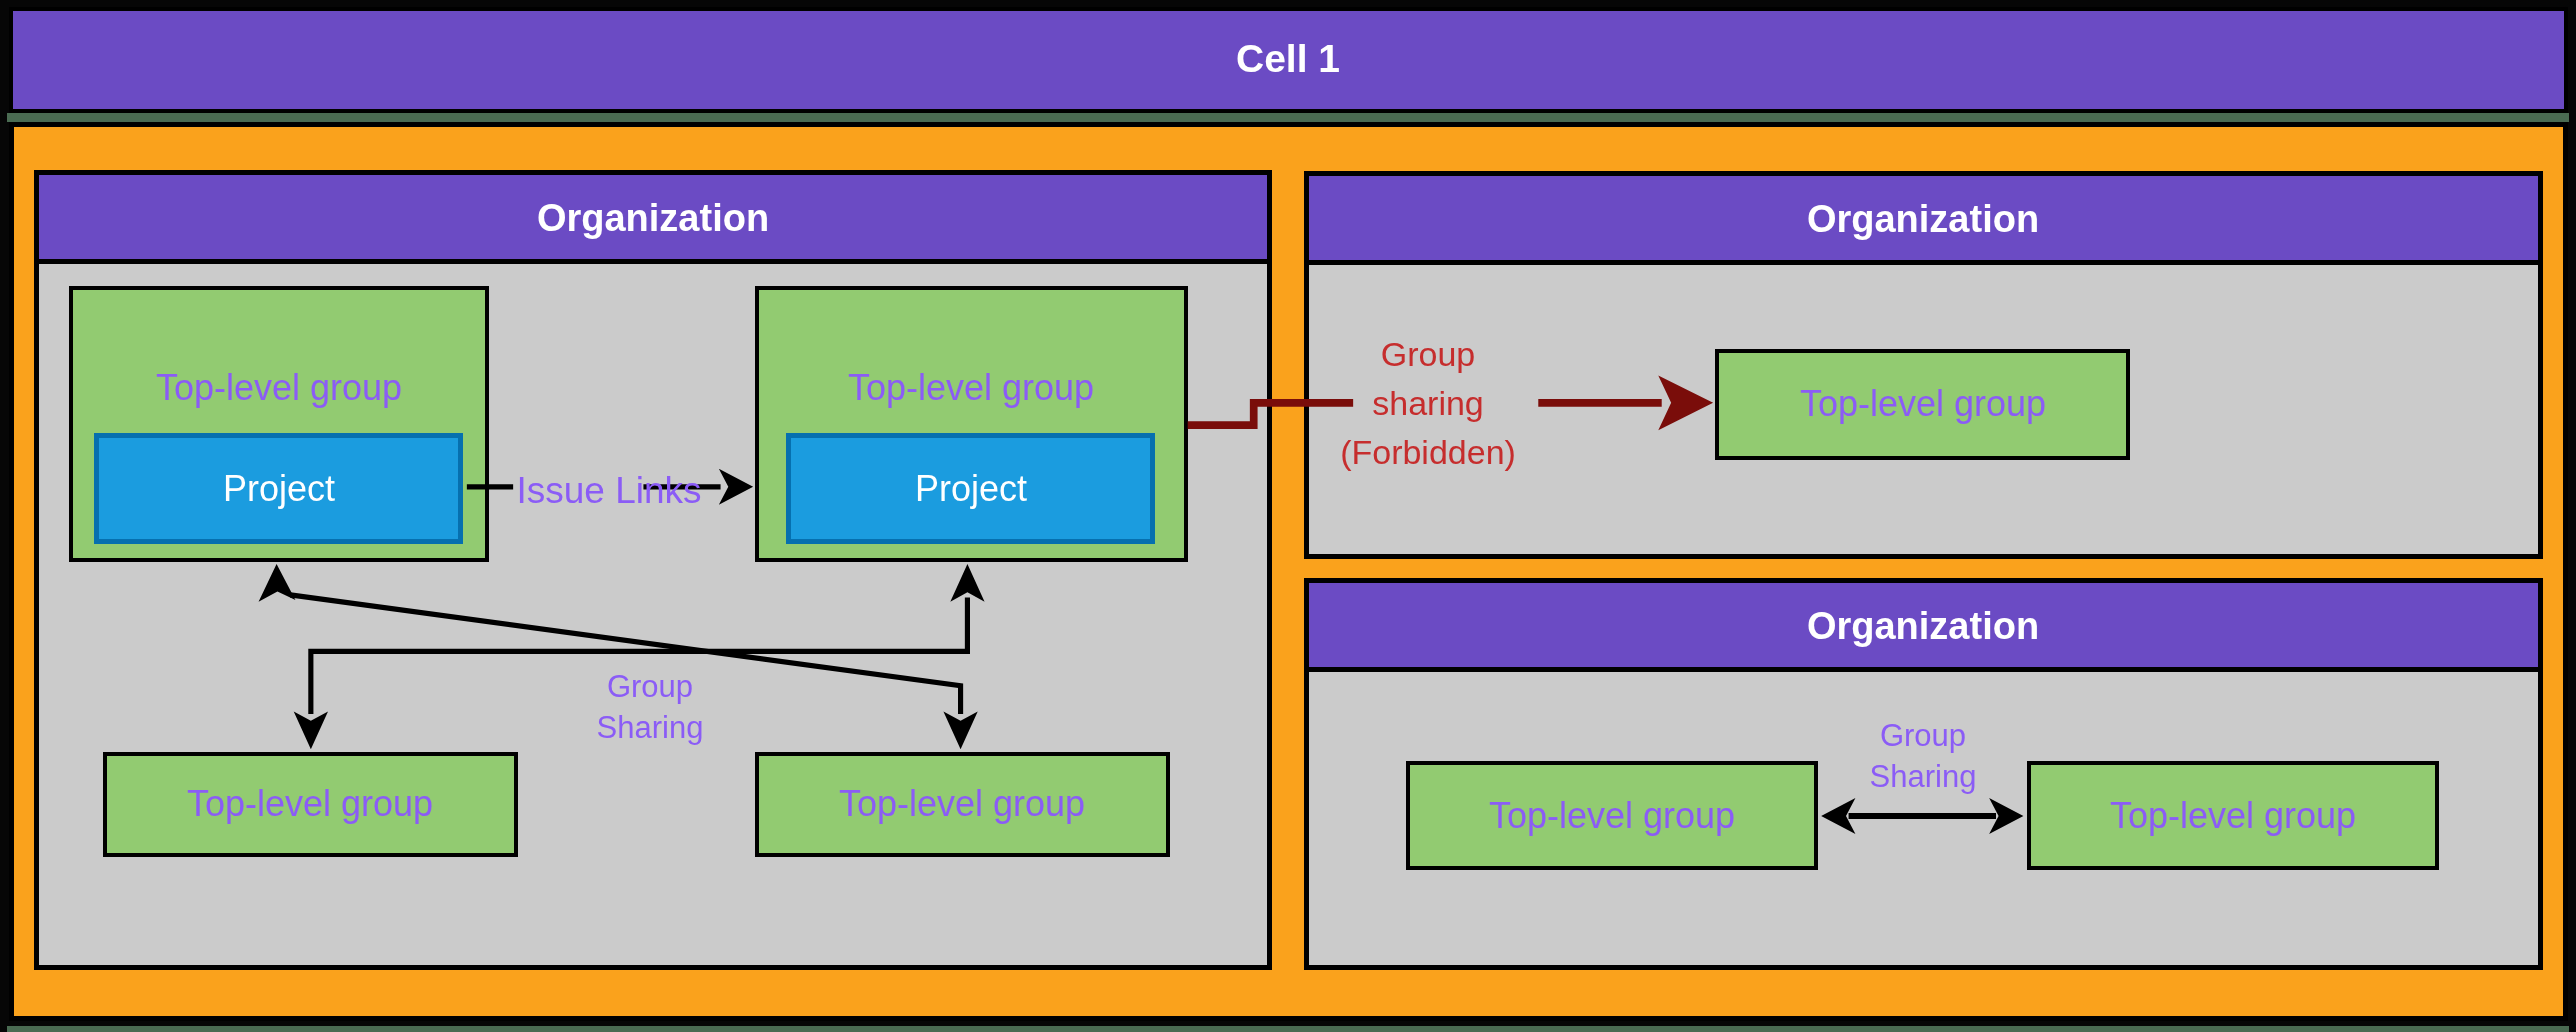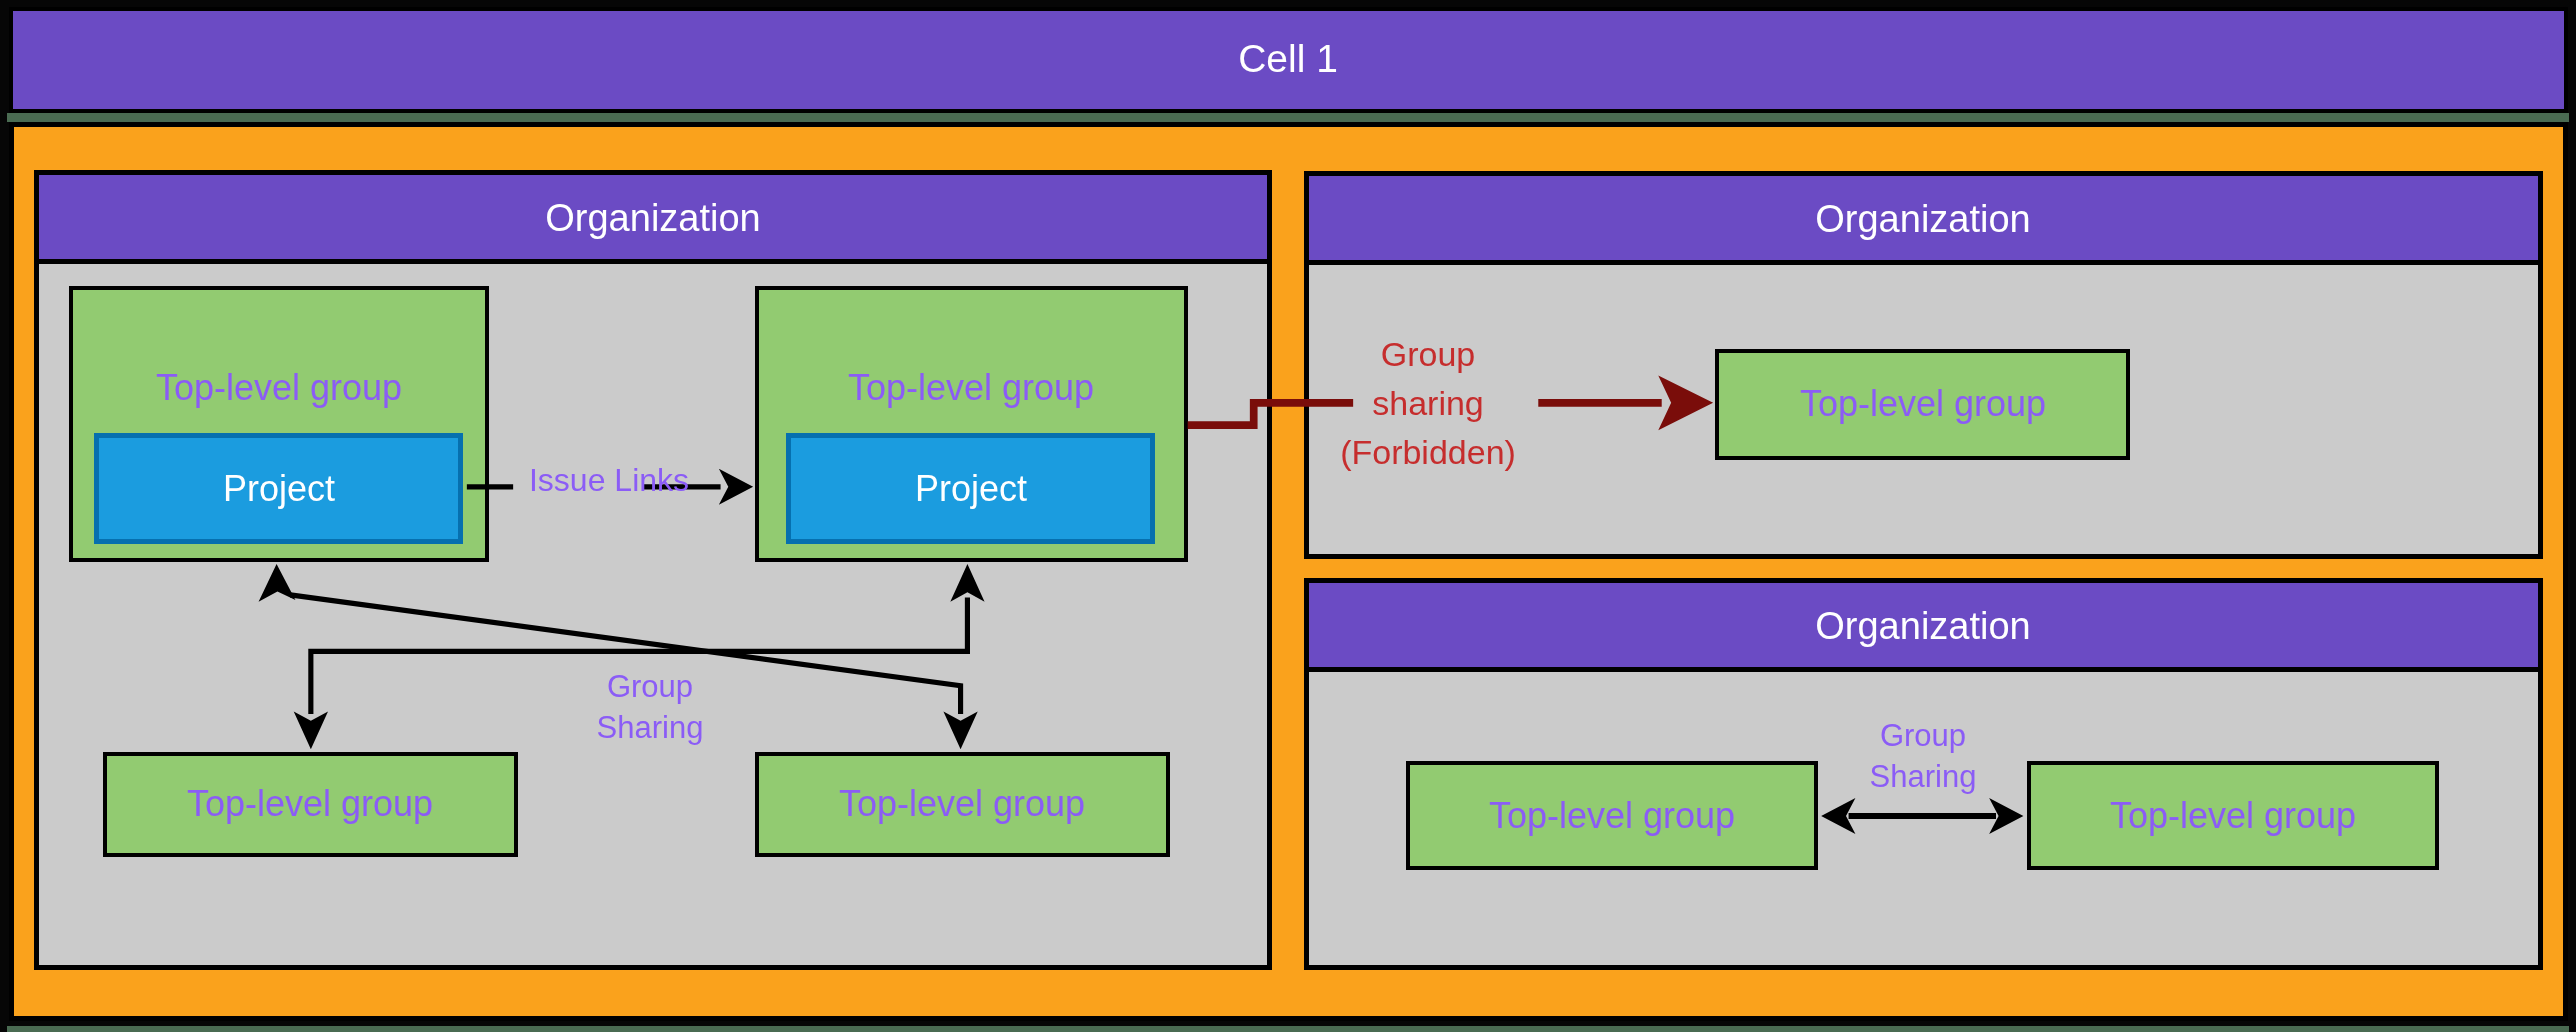--- a/index.html
+++ b/index.html
@@ -7,21 +7,21 @@
         font-family:"Liberation Sans","DejaVu Sans",sans-serif;}
   .abs{position:absolute;box-sizing:border-box;}
   .strip{background:#4A6B52;}
   .banner{background:#6B4BC4;border:4.3px solid #000;}
   .org-body{background:#CBCBCB;border:5.1px solid #000;}
   .org-header{background:#6B4BC4;border:5.1px solid #000;}
   .group{background:#92CB71;border:4.3px solid #000;}
   .project{background:#1B9CDF;border:5.1px solid #0670AF;}
   .lbl{position:absolute;transform:translate(-50%,-50%);white-space:nowrap;text-align:center;
        color:#8b5cf6;z-index:6;}
-  .lbl.white{color:#fff;font-weight:normal;}
+  .lbl.white{color:#fff;font-weight:bold;}
   .lbl.red{color:#C62D2D;}
   .overlay{position:absolute;left:0;top:0;z-index:5;pointer-events:none;}
   .z1{z-index:1}.z2{z-index:2}.z3{z-index:3}.z4{z-index:4}
 </style>
 </head>
 <body>
 
 <div class="page">
 
   <div class="abs strip z1" style="left:6.9px;top:113px;width:2562px;height:8.6px;"></div>
@@ -82,21 +82,21 @@
   <div class="lbl white" style="left:1923px;top:219px;font-size:38px;">Organization</div>
   <div class="lbl white" style="left:1923px;top:626px;font-size:38px;">Organization</div>
 
   <div class="lbl" style="left:279px;top:388px;font-size:36px;">Top-level group</div>
   <div class="lbl" style="left:971px;top:388px;font-size:36px;">Top-level group</div>
   <div class="lbl white" style="left:279px;top:489px;font-size:36px;font-weight:normal;">Project</div>
   <div class="lbl white" style="left:971px;top:489px;font-size:36px;font-weight:normal;">Project</div>
   <div class="lbl" style="left:310px;top:804px;font-size:36px;">Top-level group</div>
   <div class="lbl" style="left:962px;top:804px;font-size:36px;">Top-level group</div>
 
-  <div class="lbl" style="left:609px;top:480px;font-size:32px;">Issue Links</div>
+  <div class="lbl" style="left:609px;top:491px;font-size:37px;">Issue Links</div>
 
   <div class="lbl" style="left:650px;top:707px;font-size:31px;line-height:41px;">
     <div>Group</div>
     <div>Sharing</div>
   </div>
 
   <div class="lbl red" style="left:1428px;top:403px;font-size:34px;line-height:49px;">
     <div>Group</div>
     <div>sharing</div>
     <div>(Forbidden)</div>

